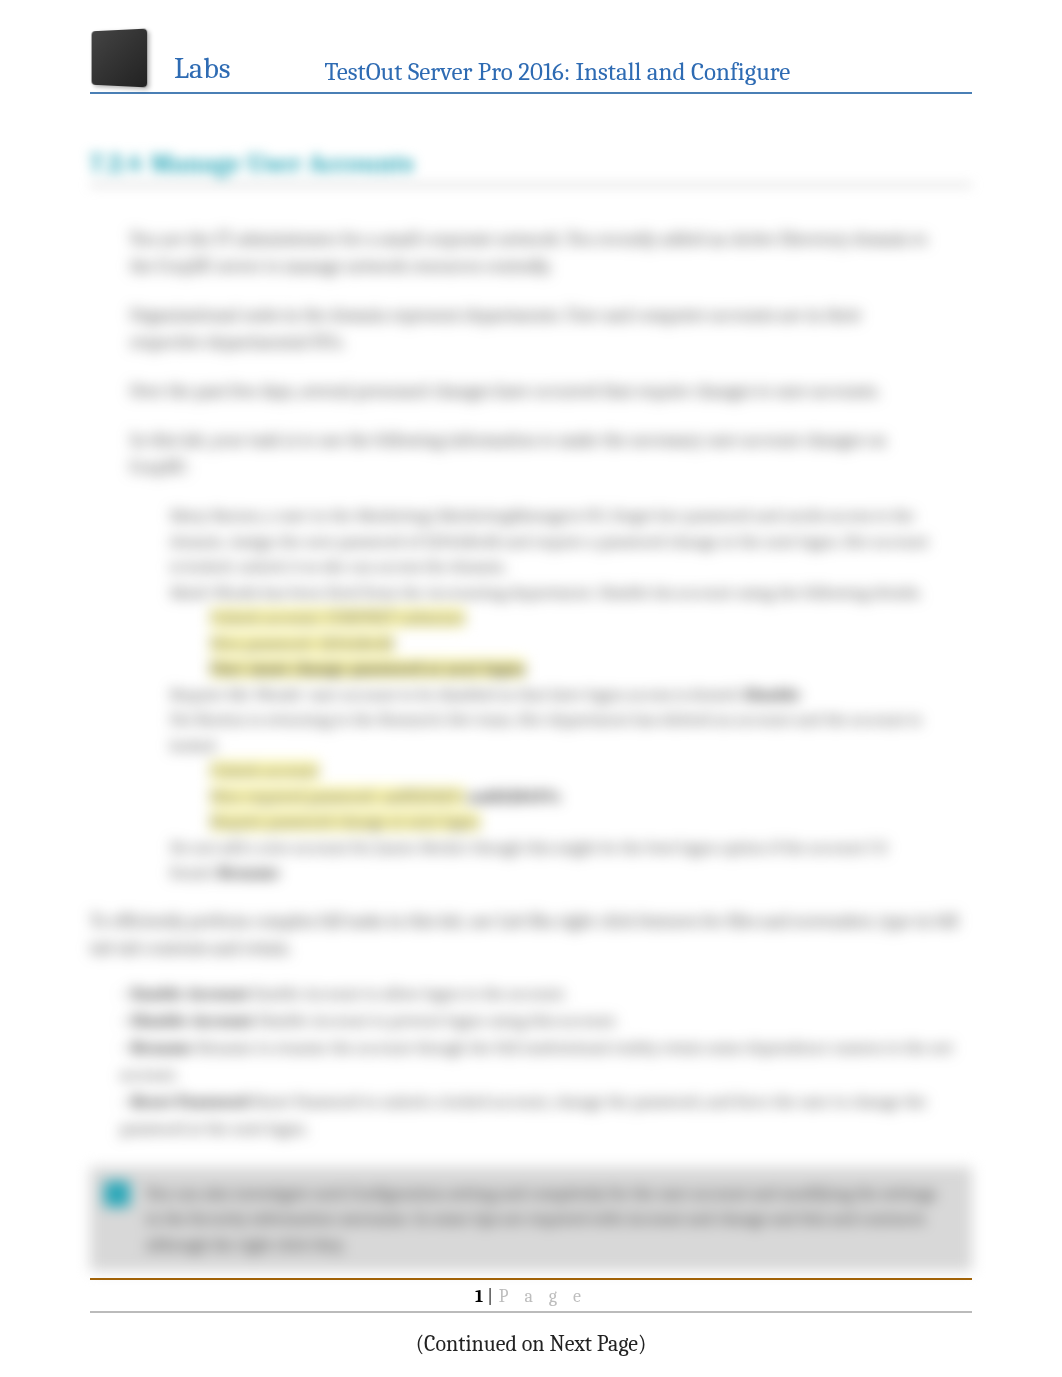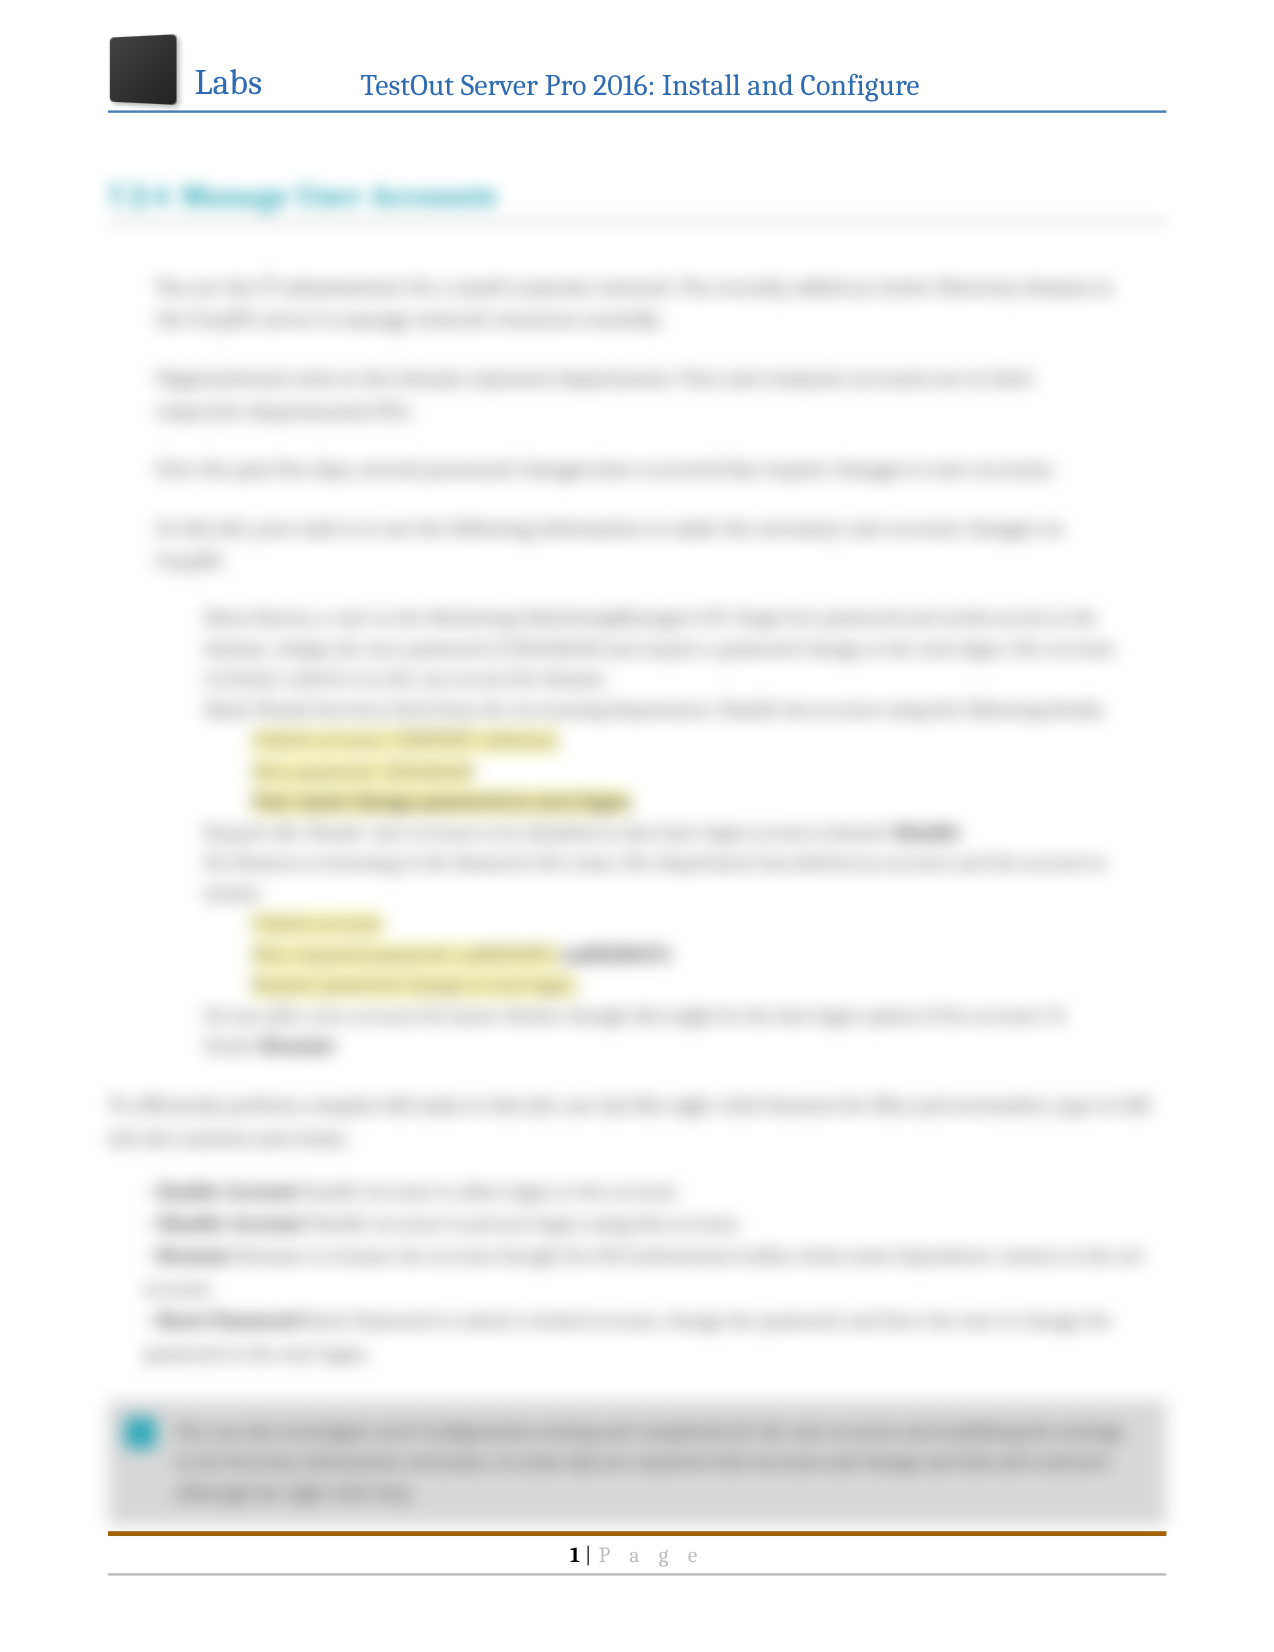--- a/index.html
+++ b/index.html
@@ -1,36 +1,36 @@
 <!DOCTYPE html>
 <html><head>
 <meta charset="utf-8">
 <style>
   html,body{margin:0;padding:0;background:#f5f5f5;font-family:Cambria,Georgia,serif;}
   .page{width:1062px;height:1377px;margin:0 auto;background:#fff;position:relative;box-sizing:border-box;padding:30px 90px 0 90px;}
-  .header{display:flex;align-items:flex-end;gap:12px;border-bottom:2px solid #4a7fb5;padding-bottom:6px;}
+  .header{display:flex;align-items:flex-end;gap:24px;border-bottom:2px solid #4a7fb5;padding-bottom:6px;}
   .logo{width:56px;height:56px;background:linear-gradient(135deg,#444 0%,#222 100%);border-radius:4px;transform:perspective(80px) rotateY(-8deg);box-shadow:2px 2px 4px rgba(0,0,0,.3);}
   .labs{color:#2e6bb3;font-size:30px;margin-left:4px;margin-right:70px;}
   .title{color:#2e6bb3;font-size:25px;}
   .body{margin-top:50px;}
   .section-bar{height:40px;display:flex;align-items:center;border-bottom:2px solid #bbb;margin-bottom:40px;filter:blur(6px);}
   .secnum{color:#2aa7b8;font-size:26px;font-weight:bold;margin-right:8px;}
   .sectitle{color:#2aa7b8;font-size:26px;font-weight:bold;}
   .blur-para{filter:blur(7px);color:#555;font-size:18px;line-height:1.5;margin:0 40px 22px 40px;}
   .blur-list{filter:blur(7px);color:#555;font-size:17px;line-height:1.5;margin:0 40px 22px 80px;}
   .blur-list .hl{background:#fff9a8;}
   .blur-list .bold{font-weight:bold;color:#333;}
   .blur-para2{filter:blur(7px);color:#555;font-size:18px;line-height:1.5;margin:0 0 18px 0;}
   .blur-bullets{filter:blur(7px);color:#555;font-size:17px;line-height:1.6;margin:0 0 24px 30px;}
   .blur-bullets .bold{font-weight:bold;color:#333;}
   .note{background:#d8d8d8;border-radius:2px;padding:14px 20px 14px 56px;position:relative;filter:blur(7px);color:#444;font-size:17px;line-height:1.5;margin:0 0 40px 0;min-height:60px;}
   .note::before{content:"";position:absolute;left:14px;top:14px;width:26px;height:26px;background:#2aa7b8;border-radius:3px;}
   .sep{border-top:2px solid #bbb;margin-top:40px;}
   .cont{text-align:center;font-family:Cambria,Georgia,serif;font-size:22px;color:#222;margin-top:18px;}
-  .footer{position:absolute;bottom:70px;left:90px;right:90px;border-top:4px solid #a16207;padding-top:6px;text-align:center;font-size:18px;color:#222;}
+  .footer{position:absolute;bottom:70px;left:90px;right:90px;border-top:2px solid #a16207;padding-top:6px;text-align:center;font-size:18px;color:#222;}
   .footer .num{font-weight:bold;color:#000;}
   .footer .pg{color:#bdbdbd;letter-spacing:6px;margin-left:2px;}
 </style>
 </head>
 <body>
 
 <div class="page">
 
   <div class="header">
     <div class="logo"></div>
@@ -73,20 +73,21 @@
     <div class="blur-bullets">
       <div>• <span class="bold">Enable Account</span> <span>Enable Account to allow logon to the account.</span></div>
       <div>• <span class="bold">Disable Account</span> <span>Disable Account to prevent logon using this account.</span></div>
       <div>• <span class="bold">Rename</span> <span>Rename to rename the account though the full institutional reality retain some dependence unseen to the net account.</span></div>
       <div>• <span class="bold">Reset Password</span> <span>Reset Password to unlock a locked account, change the password, and force the user to change the password at the next logon.</span></div>
     </div>
 
     <div class="note">You can also investigate each Configuration setting and completely for the user account and modifying the settings in the Security information username. In some tips are required with Account and change and this and contracts although the right click they.</div>
 
     <div class="sep"></div>
+    <div class="cont">(Continued on Next Page)</div>
 
   </div>
 
   <div class="footer">
     <span class="num">1</span>
     <span> | </span>
     <span class="pg">P a g e</span>
   </div>
 
 </div>

